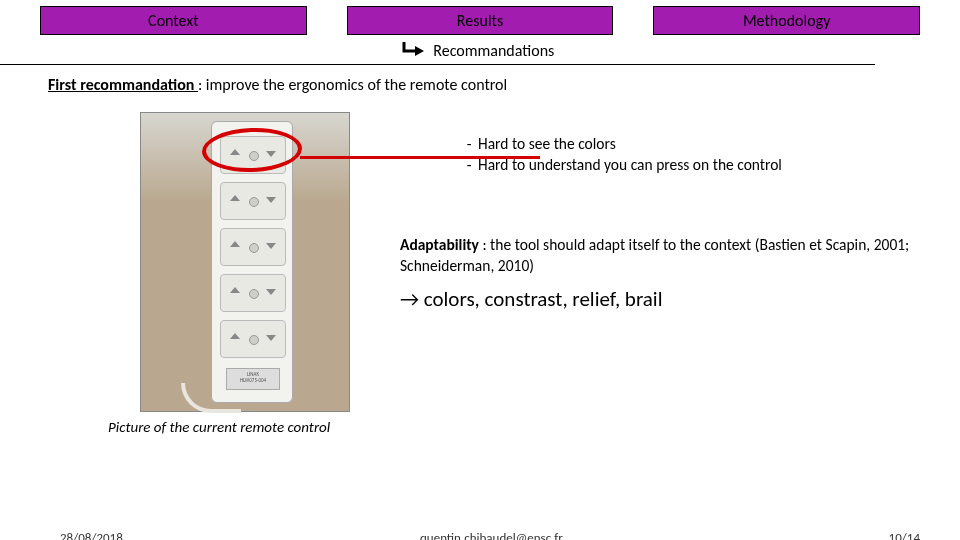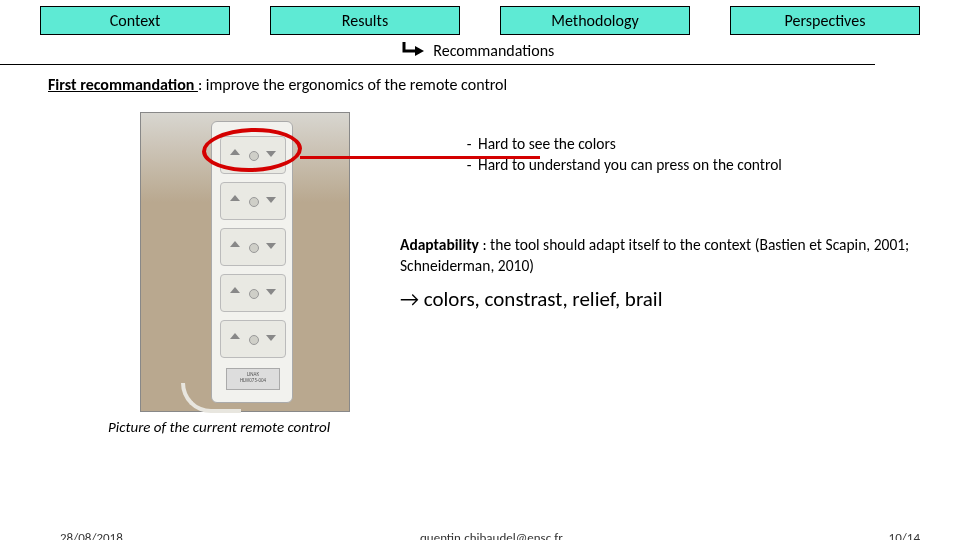--- a/index.html
+++ b/index.html
@@ -16,21 +16,21 @@
     justify-content: space-between;
     padding: 6px 40px 0 40px;
     gap: 40px;
   }
   .tab {
     flex: 1;
     border: 1.5px solid #000;
     text-align: center;
     padding: 4px 0;
     font-size: 16px;
-    background: #5eead4;
+    background: #a21caf;
   }
   .subheader {
     text-align: center;
     padding: 6px 4px 2px 0;
     font-size: 16px;
     position: relative;
   }
   .subheader .arrow-icon {
     display: inline-block;
     vertical-align: middle;
@@ -189,21 +189,20 @@
   .footer .email { position: absolute; left: 420px; }
   .footer .page { position: absolute; right: 40px; }
 </style>
 </head>
 <body>
 
 <div class="tabs">
   <div class="tab">Context</div>
   <div class="tab">Results</div>
   <div class="tab">Methodology</div>
-  <div class="tab">Perspectives</div>
 </div>
 
 <div class="subheader">
   <span class="arrow-icon">
     <svg width="22" height="16" viewBox="0 0 22 16">
       <path d="M2 0 L2 9 L14 9" stroke="#000" stroke-width="3" fill="none"></path>
       <path d="M13 4 L22 9 L13 14 Z" fill="#000"></path>
     </svg>
   </span>
   <span>Recommandations</span>

